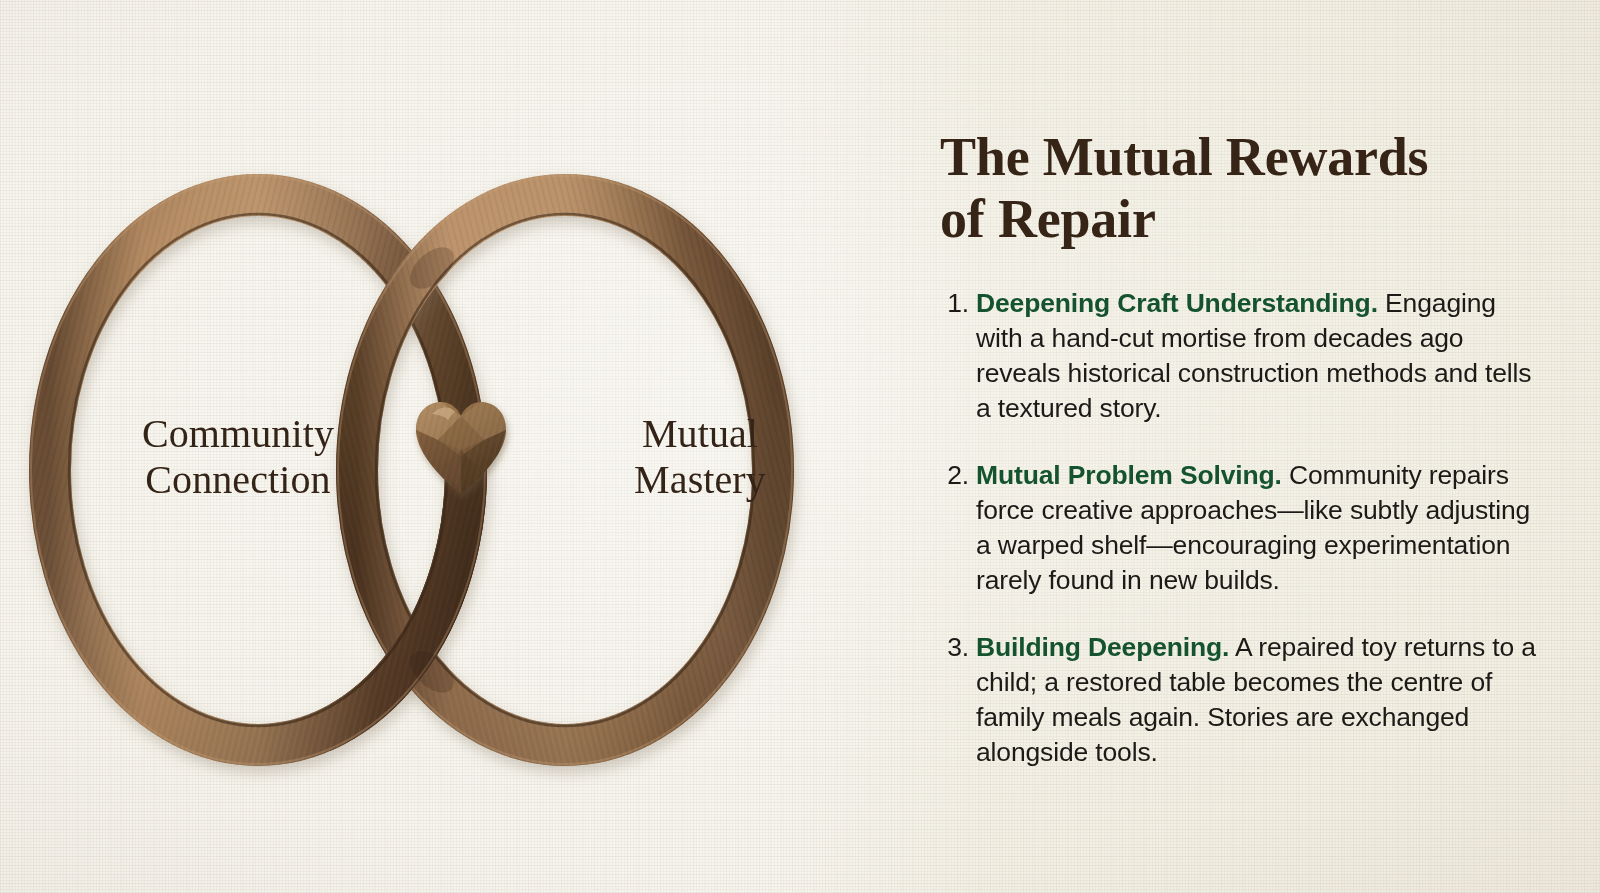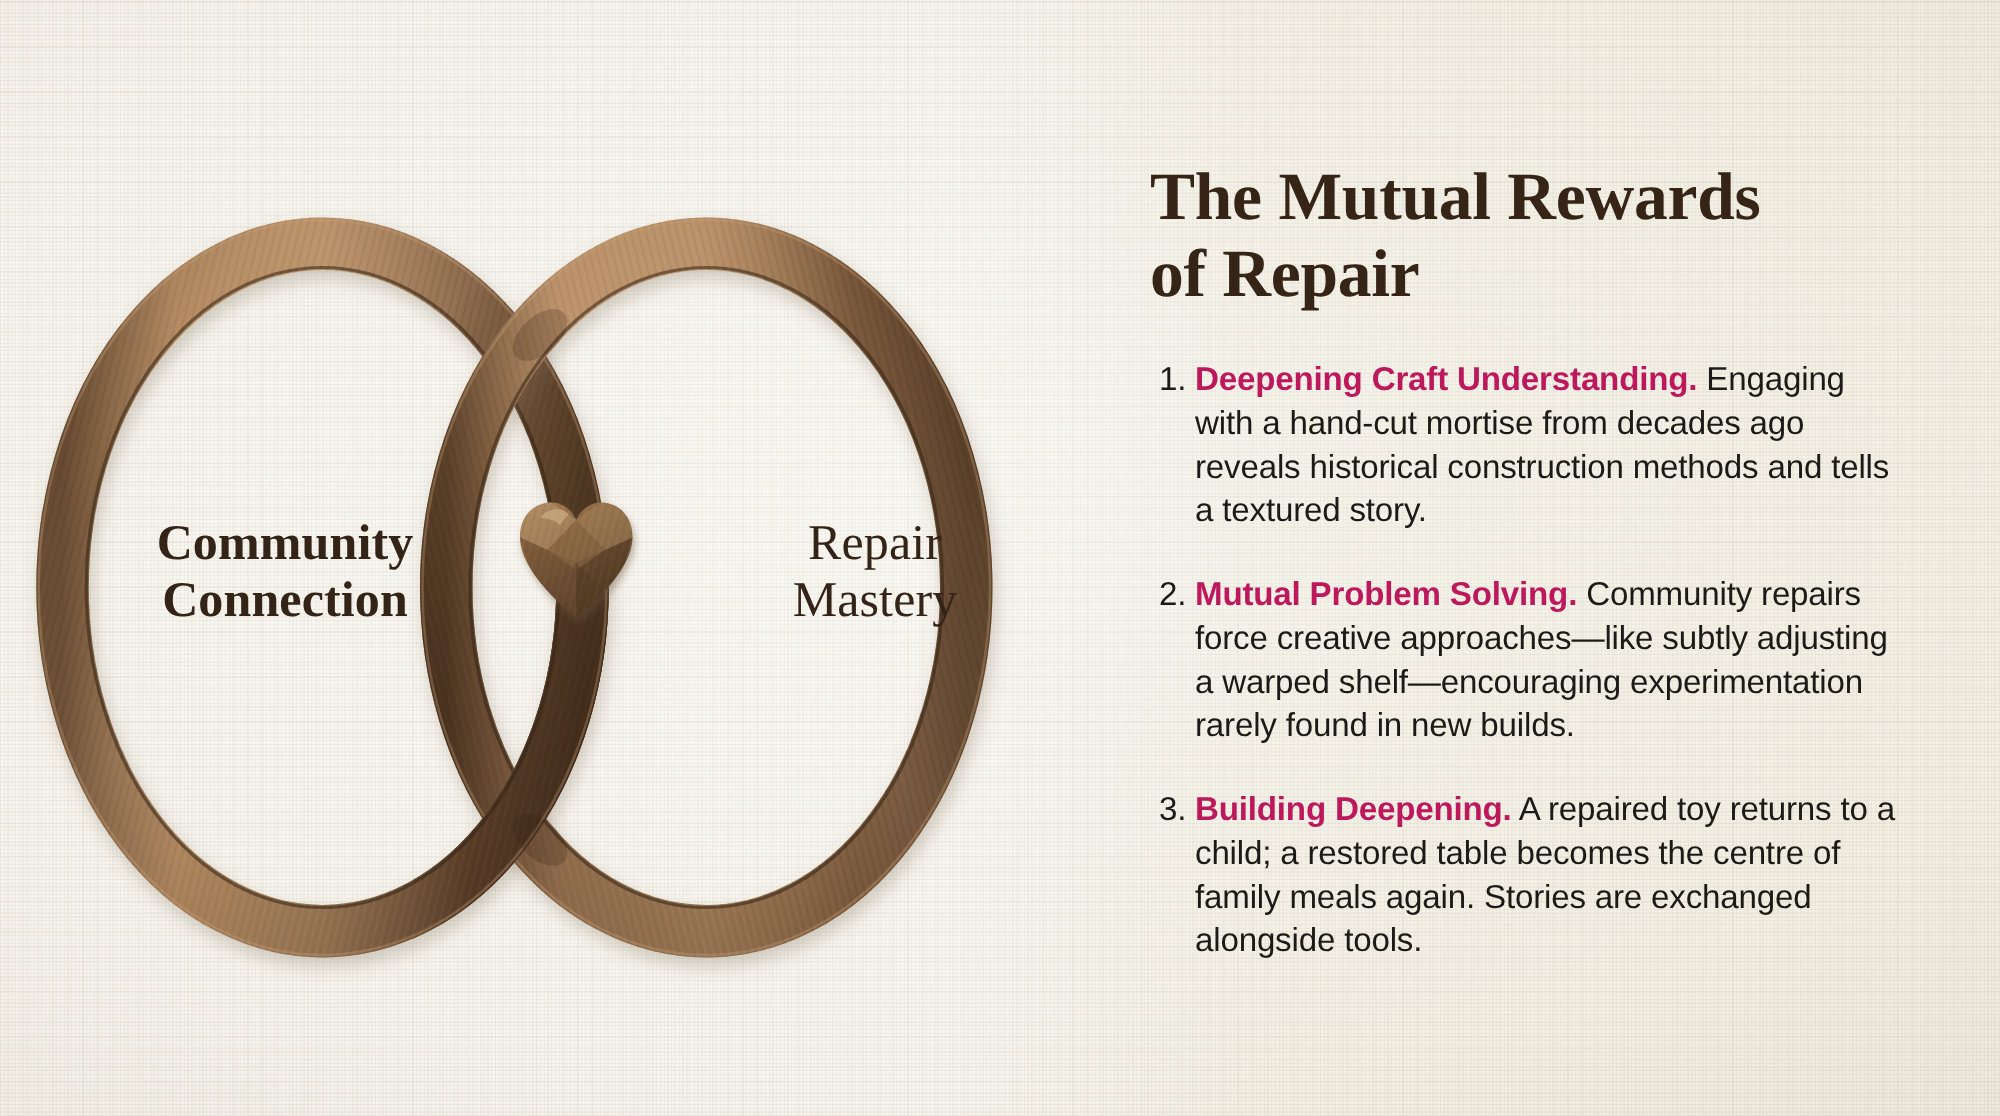--- a/index.html
+++ b/index.html
@@ -73,27 +73,27 @@
   .ring-label {
     position: absolute;
     font-family: "Liberation Serif", serif;
     font-size: 40px;
     line-height: 46px;
     color: #342418;
     text-align: center;
     letter-spacing: .1px;
     white-space: pre-line;
   }
-  #label-left  { left: 83px;  top: 411px; width: 290px; font-weight: bold; }
+  #label-left  { left: 93px;  top: 411px; width: 290px; }
   #label-right { left: 575px; top: 411px; width: 250px; }
 
   
   #content {
     position: absolute;
-    left: 916px; top: 0;
+    left: 936px; top: 0;
     width: 620px; height: 893px;
   }
 
   #title {
     position: absolute;
     left: 4px;
     top: 126px;
     width: 600px;
     font-family: "Liberation Serif", serif;
     font-weight: 700;
@@ -129,21 +129,21 @@
     top: 0;
     width: 30px;
     text-align: right;
     font-size: 26.5px;
     line-height: 35px;
     color: #1c1a17;
   }
 
   .reward-term {
     font-weight: 700;
-    color: #be185d;
+    color: #14532d;
   }
 
   
   svg { display: block; }
 </style>
 </head>
 <body>
 
 <div id="page">
 
@@ -262,21 +262,21 @@
         <path d="M49 96 C49 96 4 62 4 32 C4 13 17 4 29 4 C39 4 46 11 49 18
                  C52 11 59 4 69 4 C81 4 94 13 94 32 C94 62 49 96 49 96 Z" fill="url(#grainL)" opacity=".5"></path>
 
         <path d="M20 16 C26 9 36 7 43 13 L36 22 C31 17 25 17 20 16 Z" fill="#e2c49c" opacity=".45"></path>
       </g>
     </svg>
 
     <div class="ring-label" id="label-left">Community
 Connection</div>
 
-    <div class="ring-label" id="label-right">Repair
+    <div class="ring-label" id="label-right">Mutual
 Mastery</div>
   </div>
 
   <div id="content">
 
     <h1 id="title">The Mutual Rewards
 of Repair</h1>
 
     <ol id="reward-list">
 

